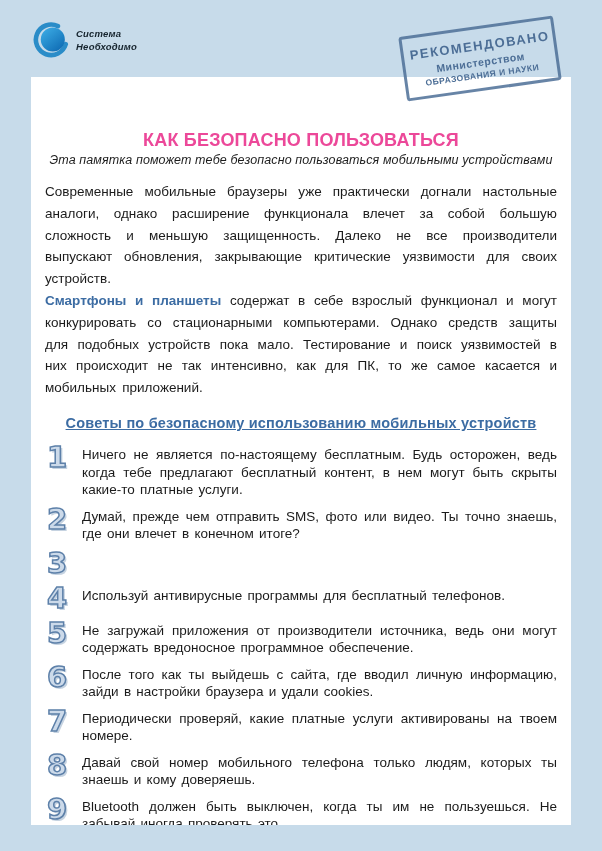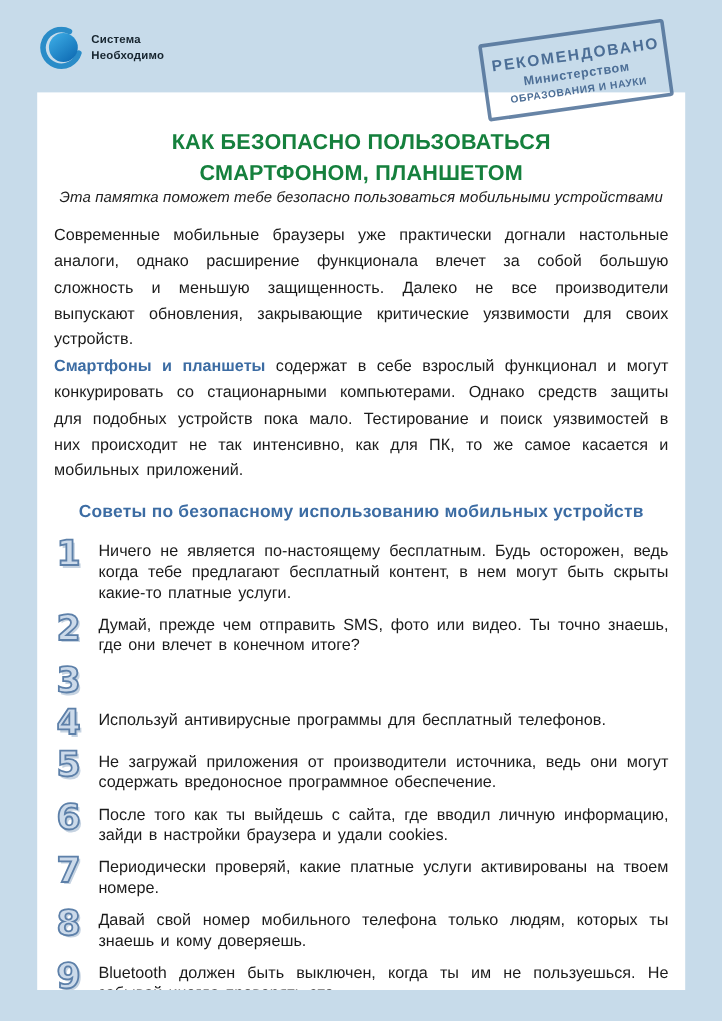--- a/index.html
+++ b/index.html
@@ -5,21 +5,21 @@
   * { margin:0; padding:0; box-sizing:border-box; }
   html,body { width:602px; height:851px; }
   body {
     position:relative;
     background:#c7dbea;
     font-family:"Liberation Sans", sans-serif;
     overflow:hidden;
   }
 
   
-  .logo { position:absolute; left:32px; top:22px; display:flex; align-items:center; gap:7px; }
+  .logo { position:absolute; left:32px; top:22px; display:flex; align-items:center; gap:7px;font-style:italic; }
   .logo-text { font-weight:bold; font-size:9.5px; line-height:1.3; color:#16242e; letter-spacing:.2px; }
 
   
   .stamp {
     position:absolute; left:402px; top:26px; width:156px;
     transform:rotate(-8deg);
     border:3px solid rgba(76,110,150,.85);
     border-radius:3px;
     padding:9px 6px 8px;
     text-align:center;
@@ -33,26 +33,26 @@
   
   .card {
     position:absolute; left:31px; top:77px; width:540px; height:748px;
     background:#ffffff;
     padding:26px 14px 10px;
     overflow:hidden;
   }
 
   .title {
     text-align:center;
-    color:#15803d;
+    color:#ec4899;
     font-weight:bold;
     font-size:18px;
     line-height:1.45;
     letter-spacing:.2px;
-    margin-top:2px;
+    margin-top:24px;
   }
   .subtitle {
     text-align:center;
     font-style:italic;
     font-size:12.5px;
     color:#1d1d1d;
     letter-spacing:.1px;
   }
 
   .intro { margin-top:14px; }
@@ -65,20 +65,21 @@
   }
   .lead { color:#3c6ca3; font-weight:bold; }
 
   .tips-heading {
     text-align:center;
     color:#3c6ca3;
     font-weight:bold;
     font-size:14.5px;
     margin:16px 0 15px;
     letter-spacing:.2px;
+    text-decoration:underline;
   }
 
   .tip { display:flex; align-items:flex-start; margin-bottom:9px; }
   .tip-num {
     flex:0 0 37px;
     font-family:"DejaVu Sans", sans-serif;
     font-weight:bold;
     font-size:29px;
     line-height:1;
     color:#ccdaea;
@@ -121,21 +122,20 @@
 <div class="stamp">
   <div class="stamp-line1">РЕКОМЕНДОВАНО</div>
   <div class="stamp-line2">Министерством</div>
   <div class="stamp-line3">ОБРАЗОВАНИЯ И НАУКИ</div>
 </div>
 
 <div class="card">
 
   <div class="title">
     <div>КАК БЕЗОПАСНО ПОЛЬЗОВАТЬСЯ</div>
-    <div>СМАРТФОНОМ, ПЛАНШЕТОМ</div>
   </div>
 
   <div class="subtitle">Эта памятка поможет тебе безопасно пользоваться мобильными устройствами</div>
 
   <div class="intro">
     <p>Современные мобильные браузеры уже практически догнали настольные аналоги, однако расширение функционала влечет за собой большую сложность и меньшую защищенность. Далеко не все производители выпускают обновления, закрывающие критические уязвимости для своих устройств.</p>
     <p><span class="lead">Смартфоны и планшеты</span><span> содержат в себе взрослый функционал и могут конкурировать со стационарными компьютерами. Однако средств защиты для подобных устройств пока мало. Тестирование и поиск уязвимостей в них происходит не так интенсивно, как для ПК, то же самое касается и мобильных приложений.</span></p>
   </div>
 
   <div class="tips-heading">Советы по безопасному использованию мобильных устройств</div>

